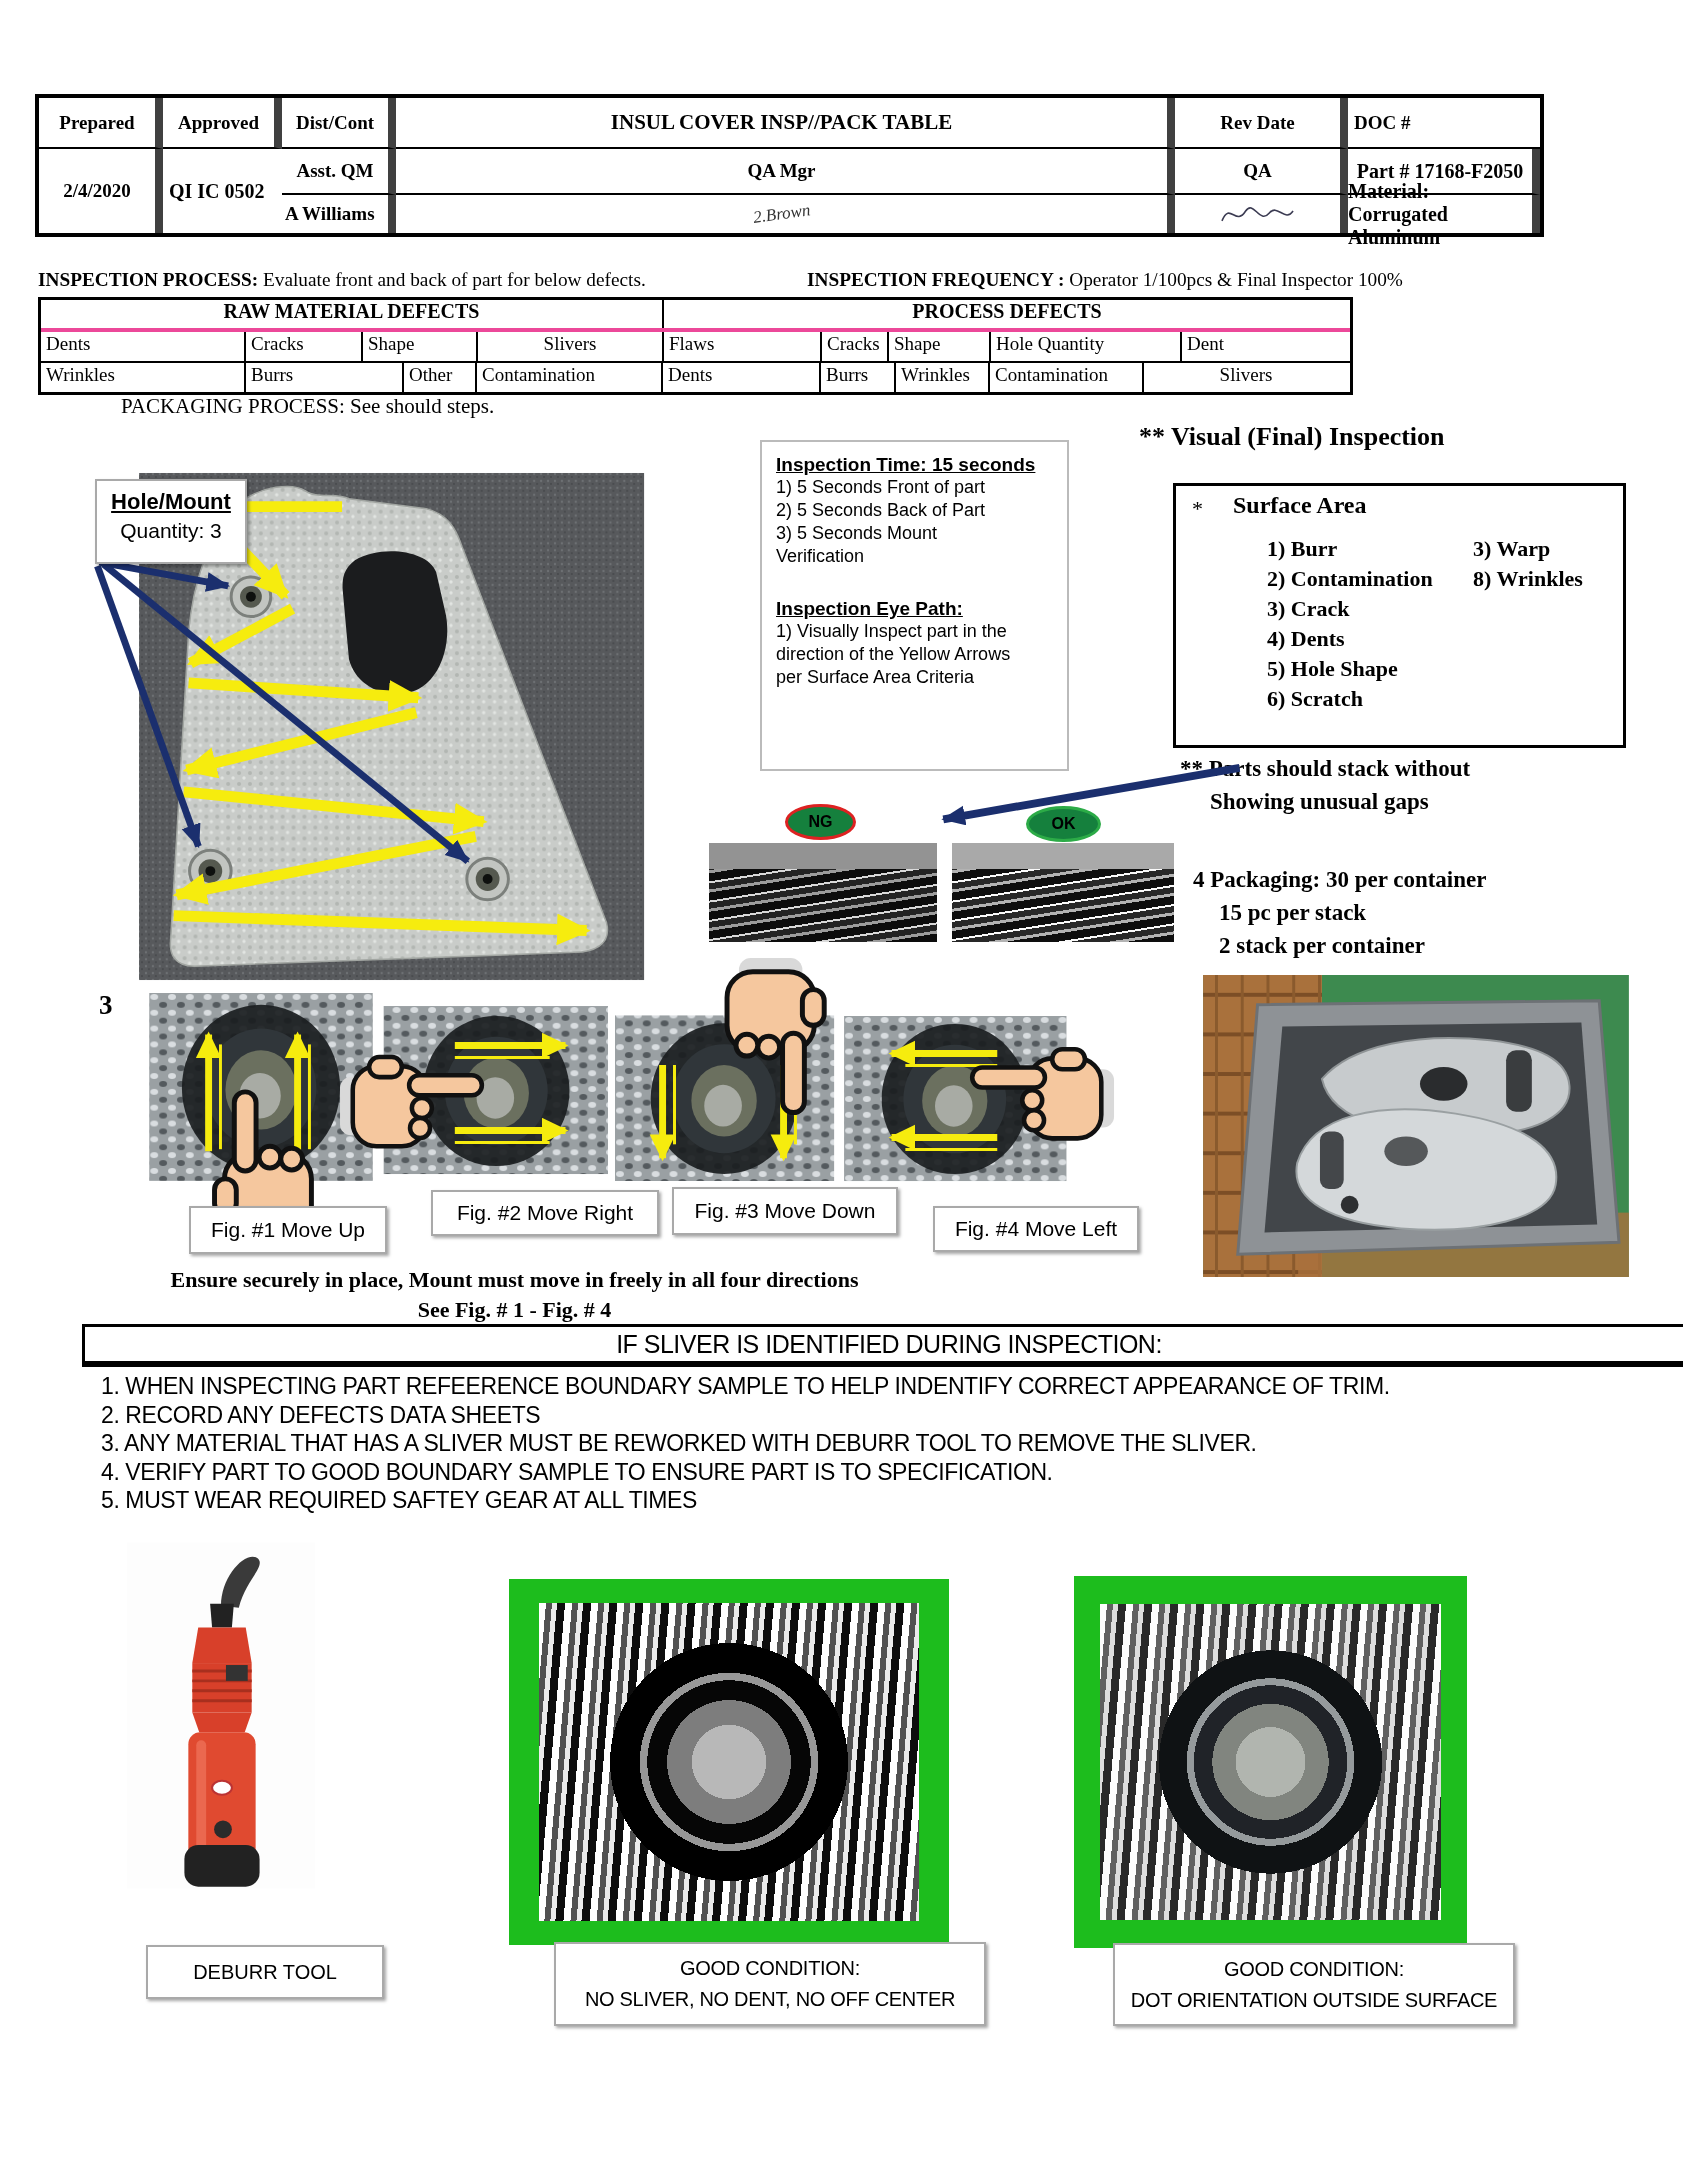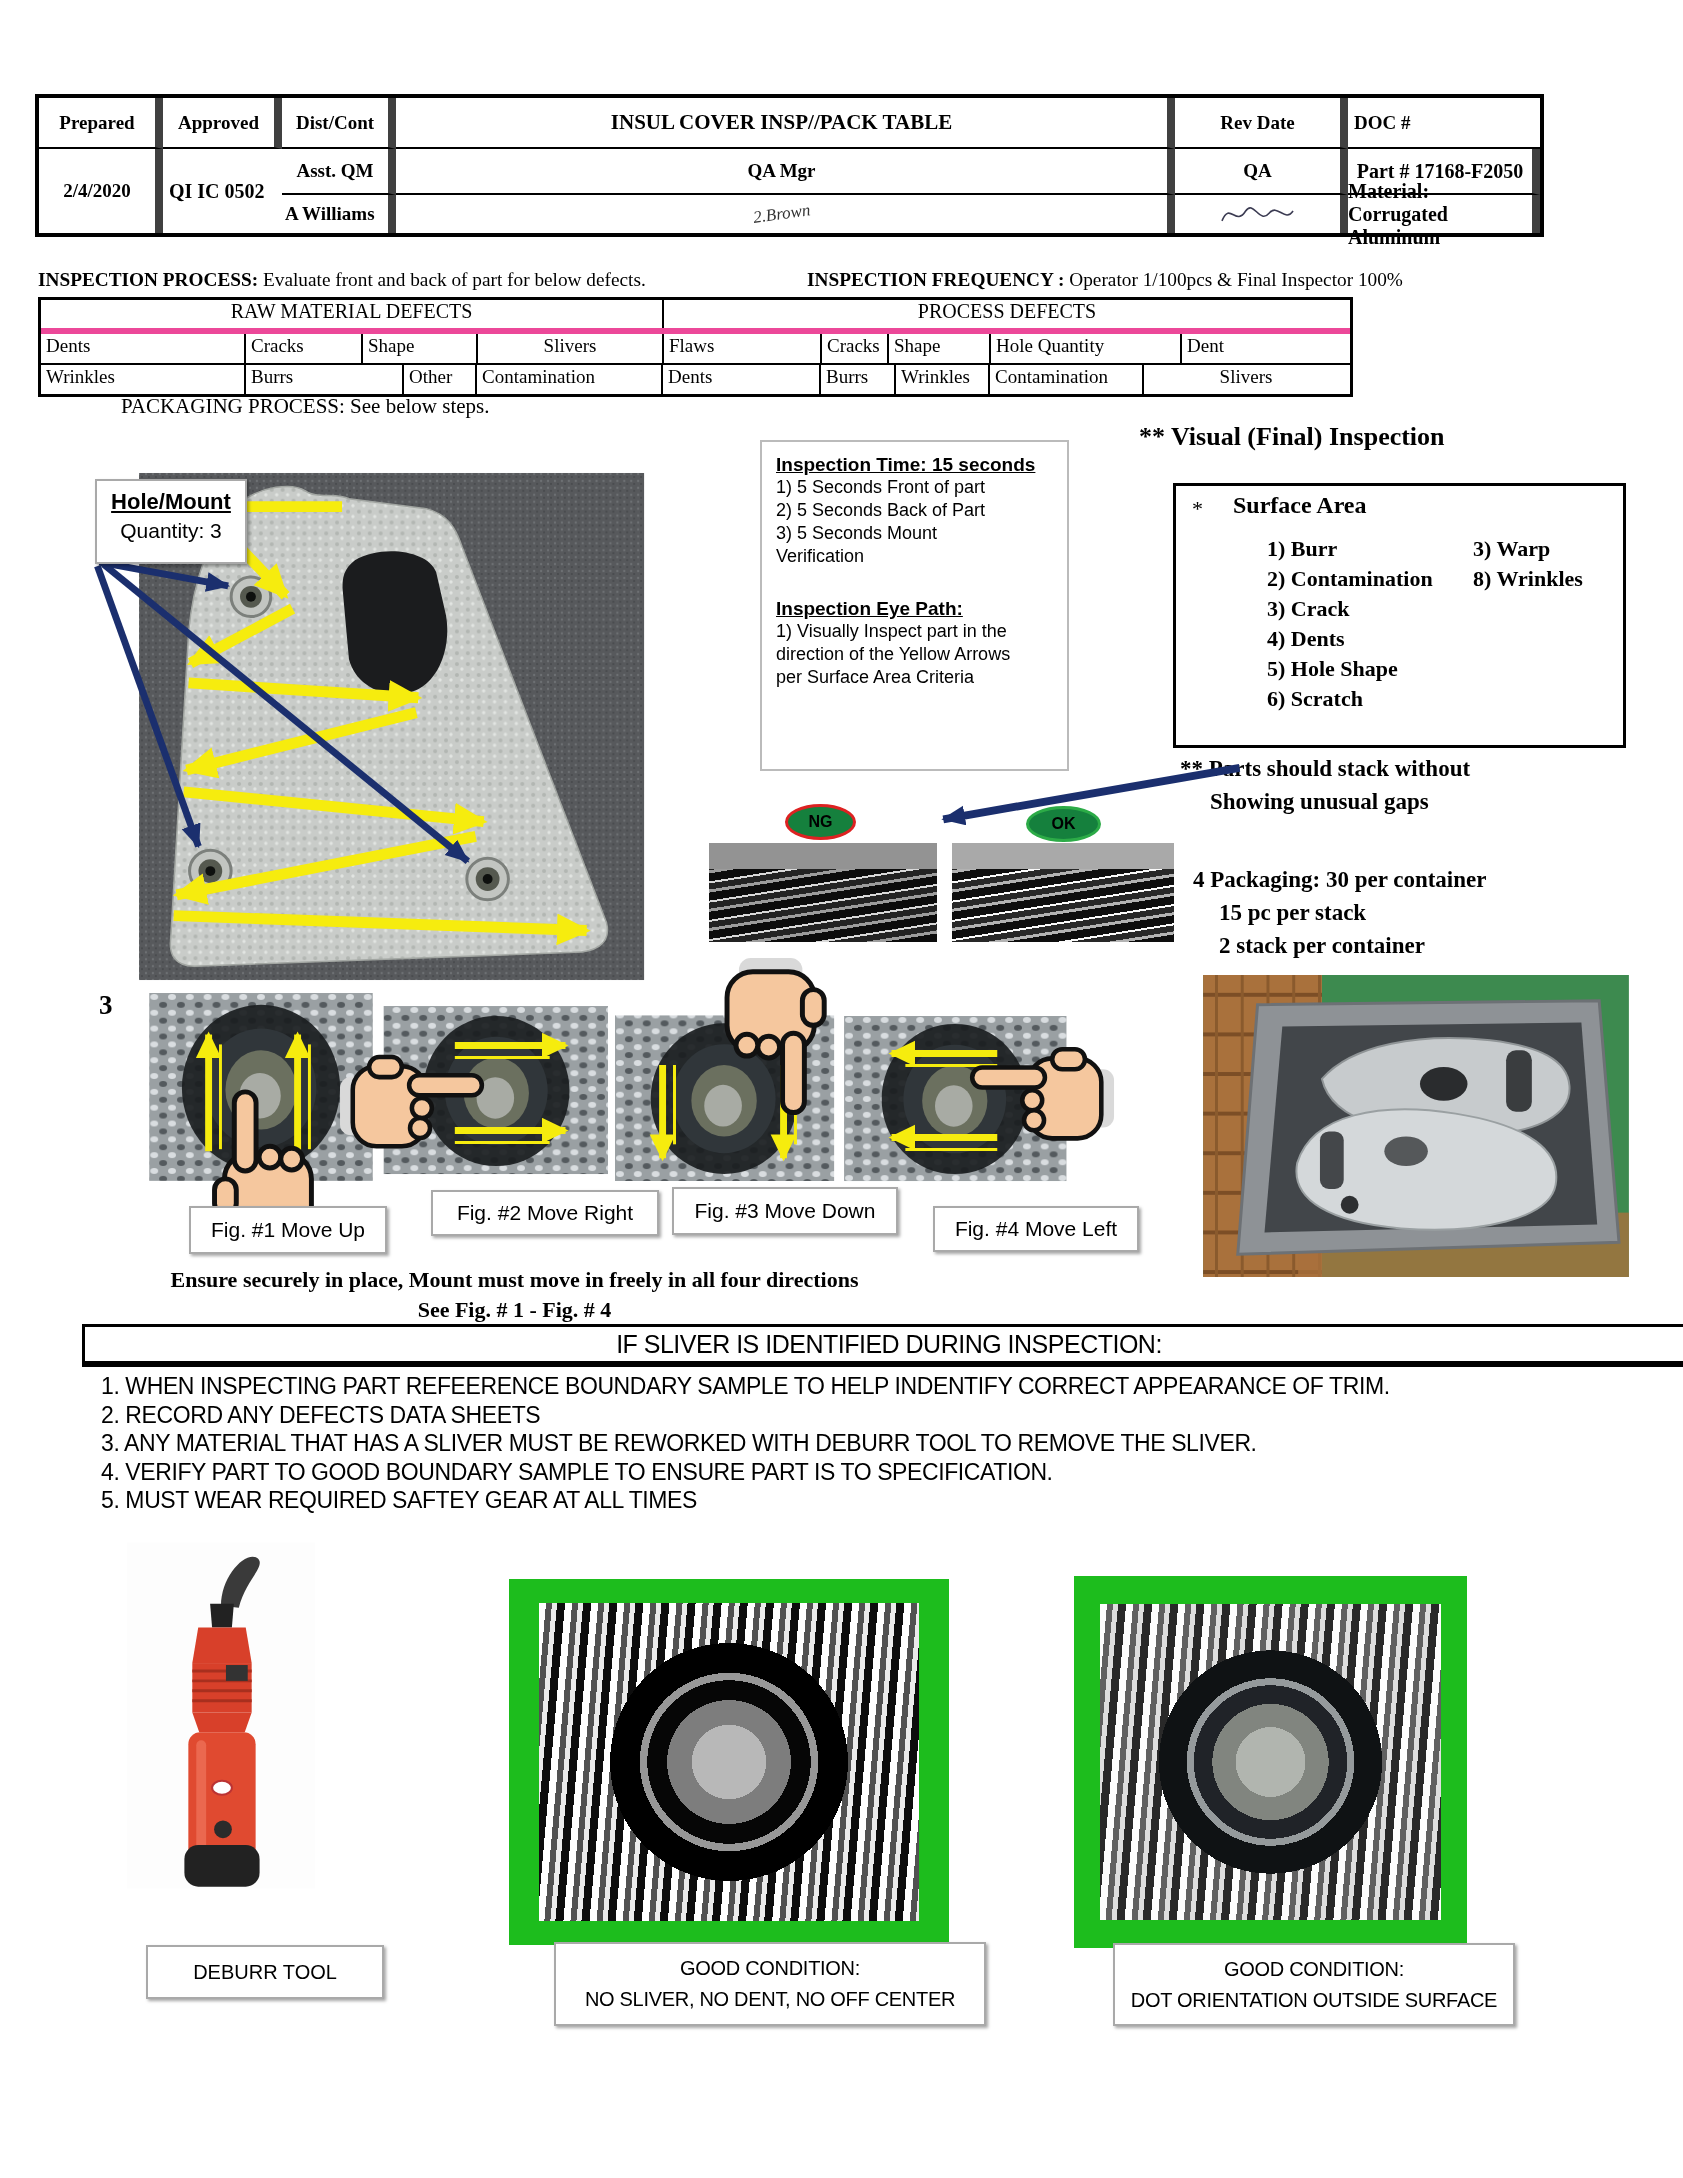--- a/index.html
+++ b/index.html
@@ -22,21 +22,21 @@
 
   
   .insp-line{top:269px;font-size:19.3px;white-space:nowrap;}
   #defects-table{left:38px;top:297px;width:1309px;border:3px solid #000;}
   .dt-row{display:flex;height:29px;border-bottom:2px solid #000;}
   .dt-row:last-child{border-bottom:none;}
   .dt-cell{border-right:2px solid #000;font-size:19px;padding:1px 5px;box-sizing:border-box;
     overflow:hidden;white-space:nowrap;}
   .dt-cell.c{text-align:center;}
   .dt-cell.last{border-right:none;}
-  .dt-head{height:28px;display:flex;border-bottom:6px solid #ec4899;}
+  .dt-head{height:28px;display:flex;border-bottom:4px solid #ec4899;font-weight:bold;}
   .dt-head>div{text-align:center;font-size:20px;border-right:2px solid #000;box-sizing:border-box;}
   .dt-head>div.last{border-right:none;}
 
   
   .whitebox{background:#fff;border:2px solid #a9a9a9;box-shadow:2px 2px 3px rgba(0,0,0,.35);
     box-sizing:border-box;}
   .figlabel{display:flex;align-items:center;justify-content:center;font-size:21px;}
 
   
   .stack-photo{background-color:#8a8a8a;
@@ -172,21 +172,21 @@
     <div class="dt-cell" style="width:73px">Other</div>
     <div class="dt-cell" style="width:186px">Contamination</div>
     <div class="dt-cell" style="width:158px">Dents</div>
     <div class="dt-cell" style="width:75px">Burrs</div>
     <div class="dt-cell" style="width:94px">Wrinkles</div>
     <div class="dt-cell" style="width:154px">Contamination</div>
     <div class="dt-cell c last" style="width:204px">Slivers</div>
   </div>
 </div>
 
-<div class="abs serif" style="left:121px;top:394px;font-size:21px;">PACKAGING  PROCESS:  See below steps.</div>
+<div class="abs serif" style="left:121px;top:394px;font-size:21px;">PACKAGING  PROCESS:  See should steps.</div>
 
 <svg class="abs" style="left:40px;top:465px;" width="614" height="525" viewBox="0 0 620 530">
   <rect x="100" y="8" width="510" height="512" fill="url(#carpet)"></rect>
   <path d="M198,40 C225,20 255,18 268,26 C278,34 300,28 312,34 L390,44 C412,50 420,64 426,82 L572,462 C578,486 556,492 540,492 L156,506 C136,506 130,494 132,478 L150,170 C154,120 172,66 198,40 Z" fill="url(#foil)" stroke="#a2a6a2" stroke-width="1.5"></path>
   <path d="M318,96 C345,80 392,86 400,108 L410,152 C416,188 400,224 372,230 C344,236 318,220 312,196 L306,130 C304,112 308,104 318,96 Z" fill="#1b1c1e"></path>
   <g>
     <circle cx="213" cy="133" r="20" fill="#c2c5c1" stroke="#7c807c" stroke-width="3"></circle>
     <circle cx="213" cy="133" r="11" fill="#55594f"></circle>
       <circle cx="213" cy="133" r="5" fill="#0e100e"></circle>
   </g>

